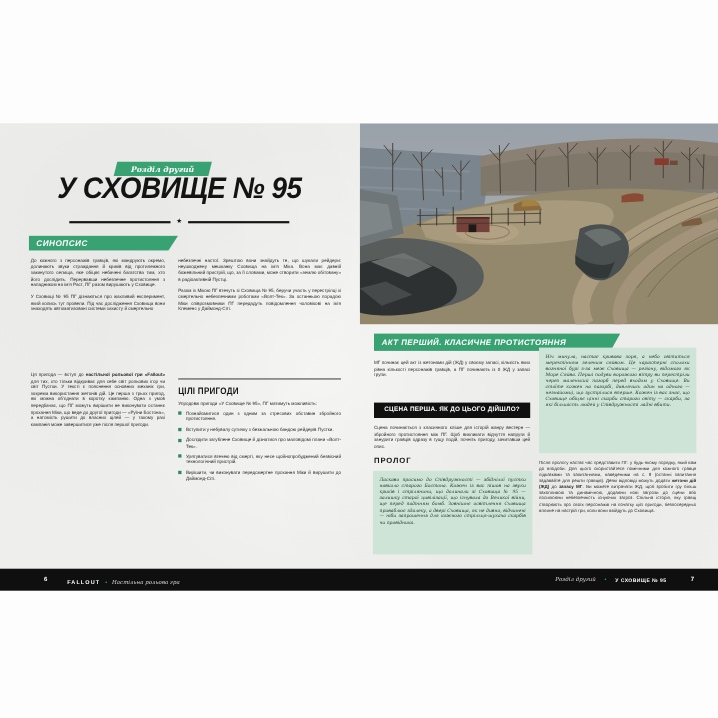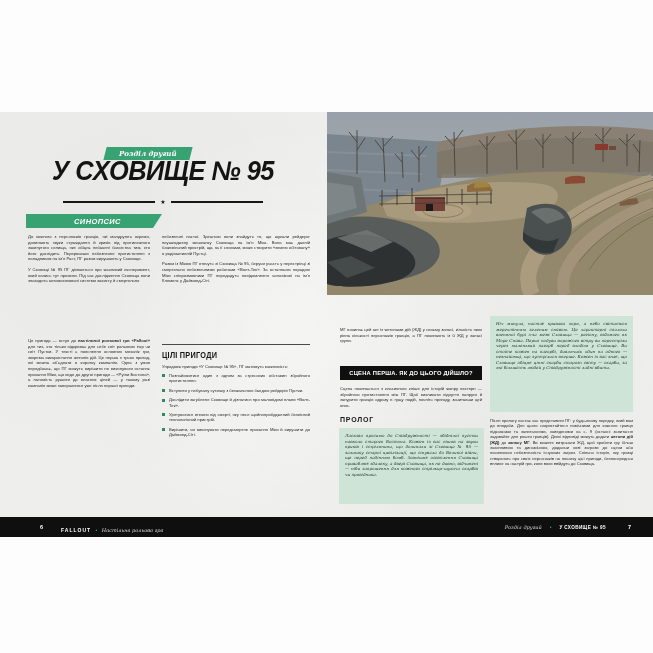--- a/index.html
+++ b/index.html
@@ -68,21 +68,21 @@
   <div class="ribbon">
     <span>Розділ другий</span>
   </div>
   <div class="big-title">У СХОВИЩЕ № 95</div>
   <div class="title-rule">
     <div class="ln"></div>
     <div class="star">★</div>
     <div class="ln"></div>
   </div>
 
-  <div class="gbanner" style="left:26px;top:214px;width:136px;height:14px;font-size:7.5px;justify-content:center;">
+  <div class="gbanner" style="left:26px;top:214px;width:136px;height:14px;font-size:7.5px;">
     <span>СИНОПСИС</span>
   </div>
   <div class="body-txt" style="left:28px;top:234px;width:122px;">
     <p>До кожного з персонажів гравців, які мандрують окремо, долинають звуки страждання й криків від протилежного закинутого селища, яке обіцяє небачені багатства тим, хто його дослідить. Перервавши небезпечне протистояння з нападником на ім'я Раст, ПГ разом вирушають у Сховище.</p>
     <p>У Сховищі № 95 ПГ дізнаються про жахливий експеримент, який колись тут провели. Під час дослідження Сховища вони знаходять автоматизовані системи захисту й смертельно</p>
   </div>
   <div class="body-txt" style="left:162px;top:234px;width:148px;">
     <p>небезпечні настої. Зрештою вони знайдуть те, що шукали рейдери: неушкоджену мешканку Сховища на ім'я Міка. Вона має давній божевільний пристрій, що, за її словами, може створити «землю обітовану» в радіоактивній Пустці.</p>
     <p>Разом із Мікою ПГ втечуть зі Сховища № 95, беручи участь у перестрілці зі смертельно небезпечними роботами «Волт-Тек». За останньою порадою Міки співрозмовники ПГ передадуть повідомлення чоловікові на ім'я Клеменс у Даймонд-Сіті.</p>
   </div>
@@ -180,20 +180,23 @@
         <path d="M300,54 L300,22 M300,34 L292,26 M300,30 L308,22"></path>
         <path d="M312,60 L313,28 M313,42 L306,32"></path>
         <path d="M76,66 L75,40 M75,50 L68,42"></path>
       </g>
 
       <rect x="268" y="32" width="13" height="6" fill="#8a3a2c"></rect>
       <rect x="282" y="34" width="7" height="4" fill="#6d4a3a"></rect>
     </svg>
   </div>
 
+  <div class="gbanner" style="left:340px;top:303px;width:224px;height:16px;font-size:7.2px;">
+    <span>АКТ ПЕРШИЙ. КЛАСИЧНЕ ПРОТИСТОЯННЯ</span>
+  </div>
 
   <div class="body-txt" style="left:340px;top:327px;width:142px;">
     <p>МГ починає цей акт із жетонами дій (ЖД) у своєму запасі, кількість яких рівна кількості персонажів гравців, а ПГ починають із 0 ЖД у запасі групи.</p>
   </div>
 
   <div class="scene-banner">
     <span>СЦЕНА ПЕРША. ЯК ДО ЦЬОГО ДІЙШЛО?</span>
   </div>
 
   <div class="body-txt" style="left:340px;top:386px;width:142px;">

